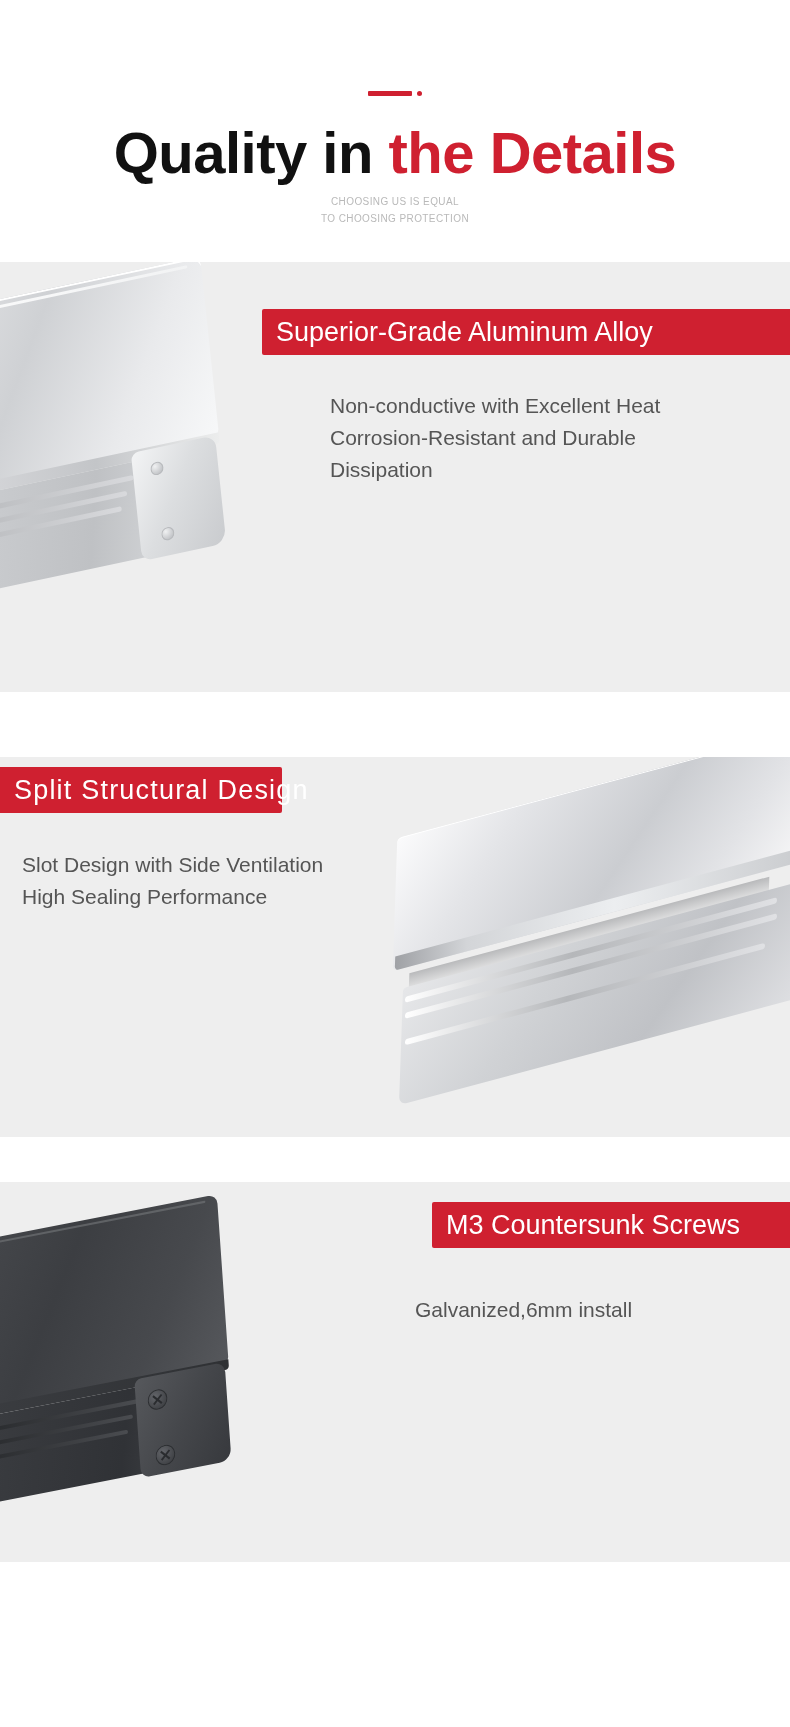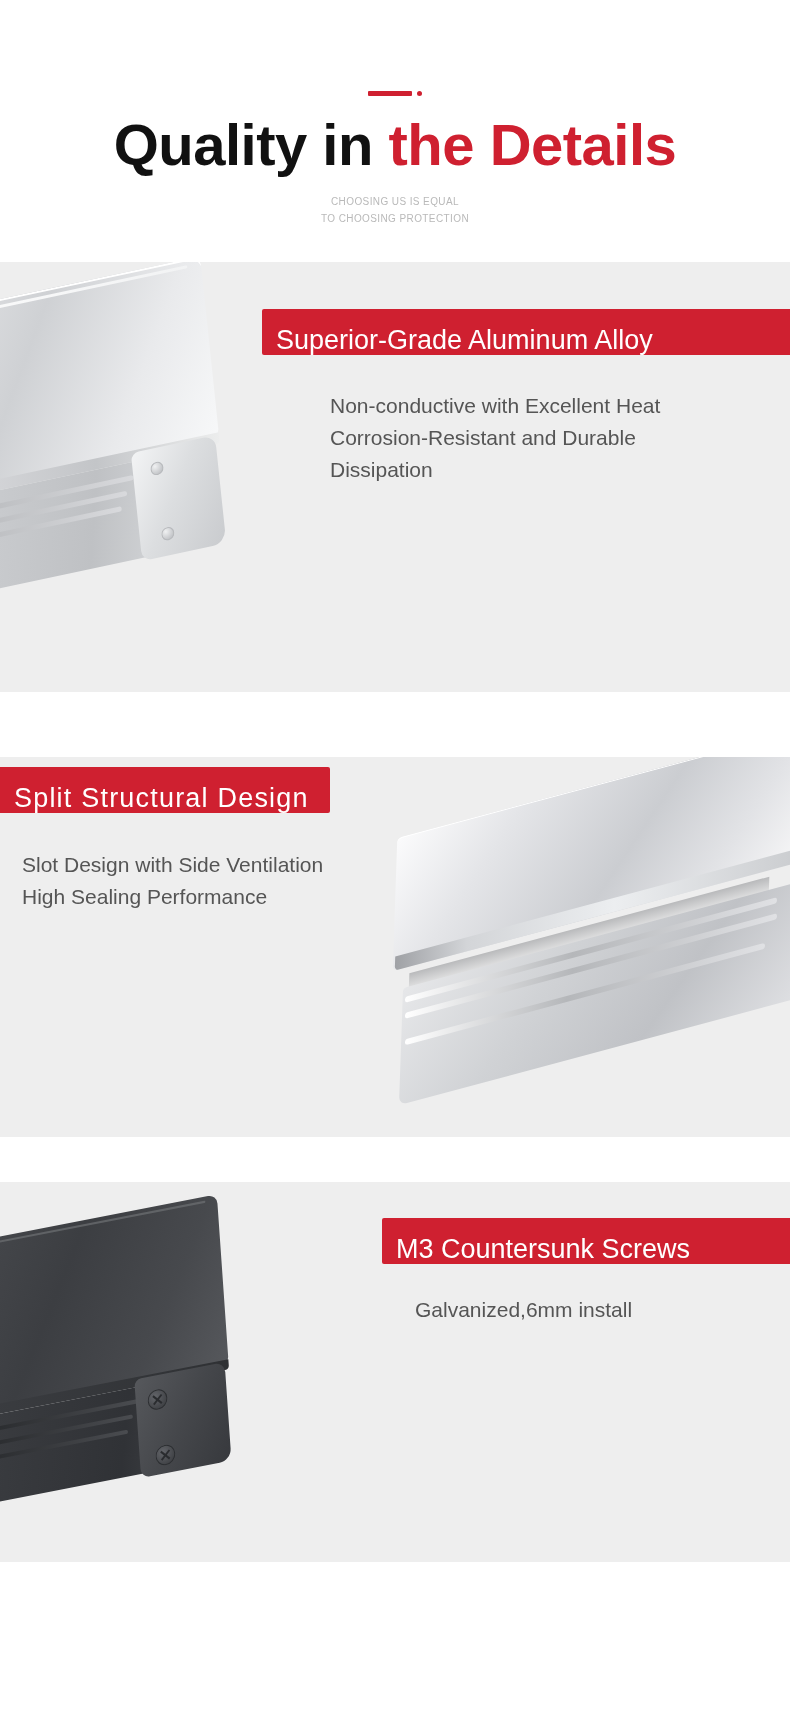--- a/index.html
+++ b/index.html
@@ -32,21 +32,21 @@
     background:#cf2030;
     border-radius:1px;
   }
   .accent-rule .dot {
     width:5px; height:5px;
     background:#cf2030;
     border-radius:50%;
   }
   .headline {
     position:absolute;
-    left:0; right:0; top:108px;
+    left:0; right:0; top:116px;
     font-size:58px;
     font-weight:700;
     letter-spacing:-0.5px;
     line-height:74px;
     white-space:nowrap;
   }
   .headline .part-black { color:#111111; }
   .headline .part-red { color:#cf2030; }
   .subtitle {
     position:absolute;
@@ -68,21 +68,21 @@
   .gap { background:#ffffff; }
 
   .banner {
     position:absolute;
     background:#cf2030;
     color:#ffffff;
     font-size:27px;
     font-weight:400;
     line-height:46px;
     height:46px;
-    padding:8px 14px;
+    padding:0 14px;
     white-space:nowrap;
   }
   .banner.right { right:0; border-radius:2px 0 0 2px; }
   .banner.left  { left:0;  border-radius:0 2px 2px 0; }
   .banner.spaced { letter-spacing:1.2px; }
 
   .body-text {
     position:absolute;
     color:#555555;
     font-size:21px;
@@ -148,21 +148,21 @@
     position:absolute; width:13px; height:13px;
     border-radius:50%;
     background:radial-gradient(circle at 36% 32%,#f0f1f2,#c6c8cb 62%,#aeb0b3 100%);
     box-shadow:inset 0 0 0 1px #b8babd;
   }
   .box1 .s1 { left:348px; top:192px; }
   .box1 .s2 { left:352px; top:258px; }
 
   
   #sec2 { height:380px; }
-  #sec2 .banner { top:10px; width:330px; }
+  #sec2 .banner { top:10px; width:282px; }
   #sec2 .body-text { left:22px; top:92px; }
 
   .box2 {
     position:absolute;
     left:395px; top:28px;
     width:420px; height:260px;
   }
   .box2 .lid {
     position:absolute; left:0; top:0;
     width:400px; height:132px;
@@ -196,21 +196,21 @@
   .box2 .r3 { top:206px; width:360px; }
   .box2 .inner-shadow {
     position:absolute; left:14px; top:140px;
     width:360px; height:20px;
     background:linear-gradient(180deg,rgba(120,122,126,.45),rgba(120,122,126,0));
     transform:skewY(-15deg) skewX(-2deg);
   }
 
   
   #sec3 { height:380px; }
-  #sec3 .banner { top:36px; width:408px; }
+  #sec3 .banner { top:20px; width:358px; }
   #sec3 .body-text { left:415px; top:112px; }
 
   .box3 {
     position:absolute;
     left:-210px; top:55px;
     width:440px; height:260px;
     transform:rotate(-11deg) skewX(-7deg);
   }
   .box3 .lid {
     position:absolute; left:0; top:0;

